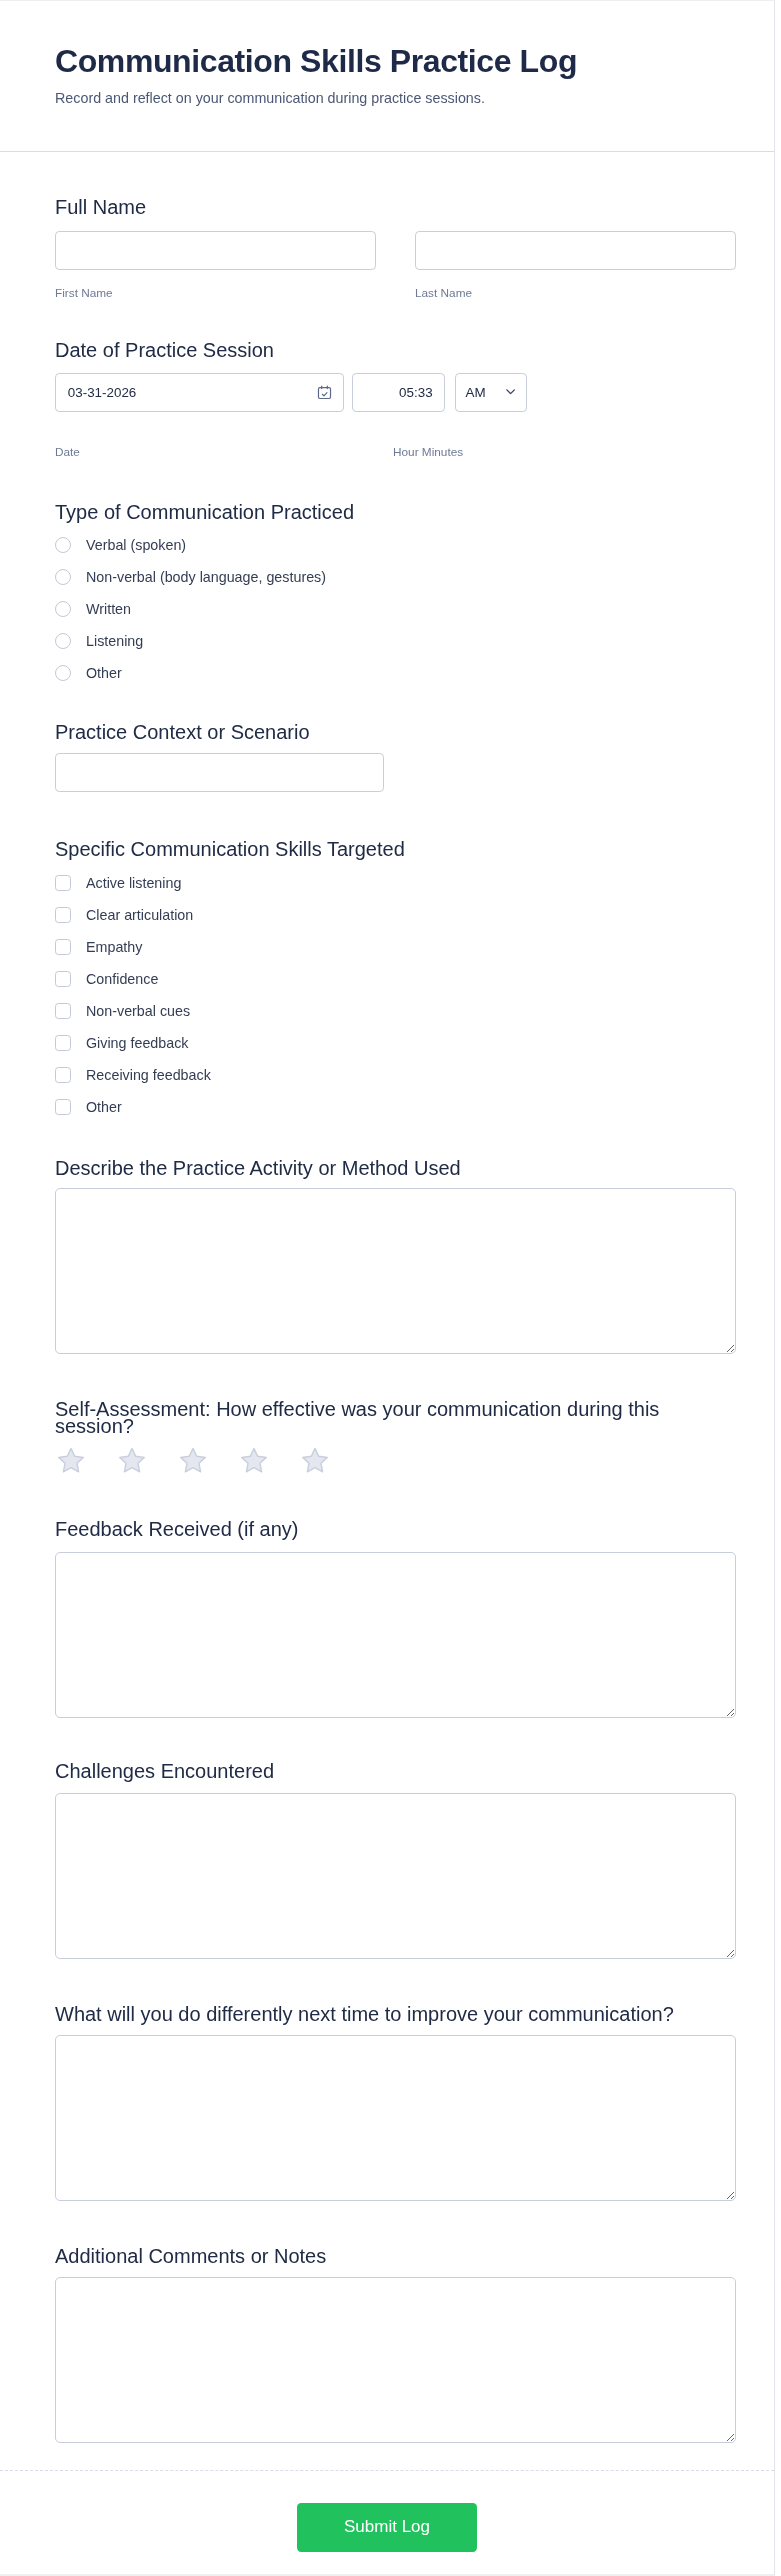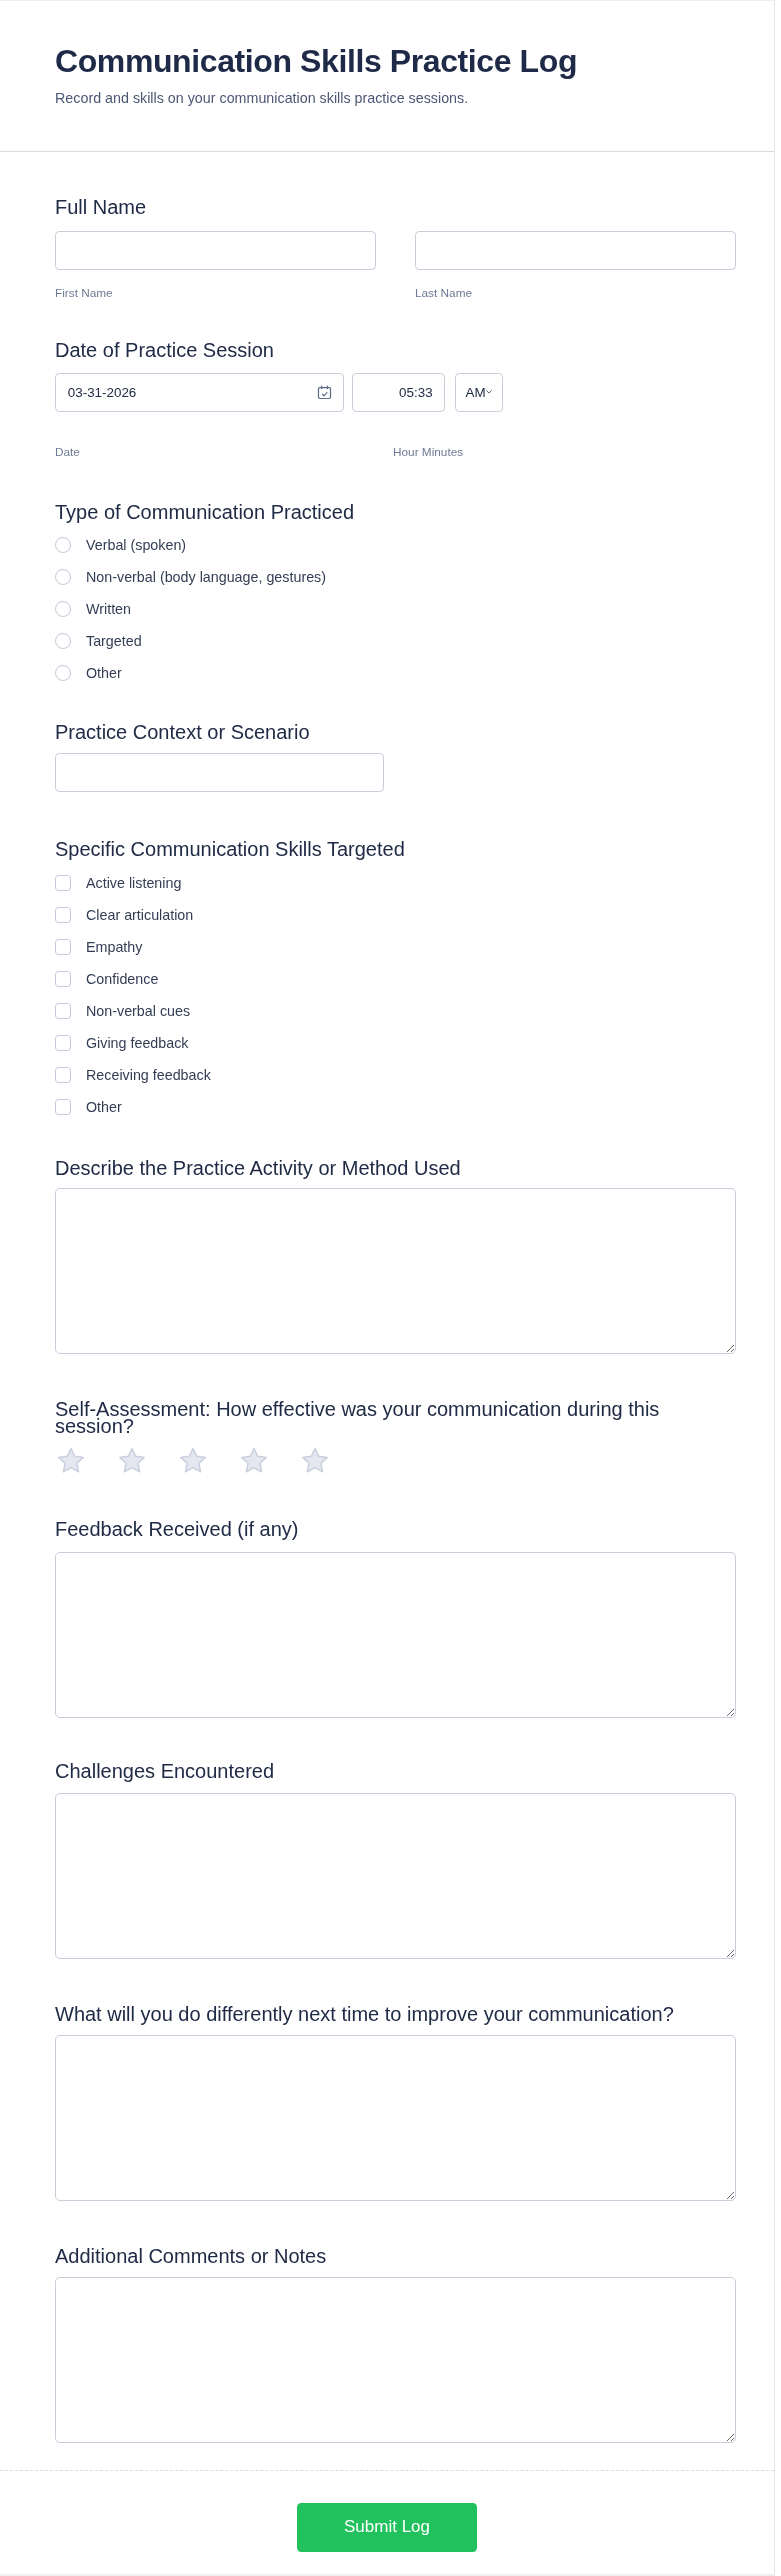--- a/index.html
+++ b/index.html
@@ -40,21 +40,21 @@
   .sublabel { margin-top: 17px; font-size: 11.8px; color: #6e7a94; line-height: 13.4px; }
 
   .name-row { display: flex; gap: 39px; margin-top: 15px; }
   .name-col { flex: 1; }
 
   .date-row { display: flex; gap: 8.4px; margin-top: 13.4px; }
   .date-wrap { position: relative; width: 289px; }
   .cal-icon { position: absolute; right: 11px; top: 11px; pointer-events: auto; cursor: pointer; }
   .time-input { width: 93px; text-align: right; }
   .ampm {
-    margin-left: 0.8px; width: 48px; height: 39px;
+    margin-left: 0.8px; width: 72px; height: 39px;
     border: 0.8px solid #c7cdd9; border-radius: 4.2px; background: #fff;
     display: flex; align-items: center; justify-content: space-between;
     padding: 0 10px; font-size: 13.4px; color: #222c44; cursor: pointer;
   }
   .date-sublabels { display: flex; margin-top: 17px; }
   .date-sub-first { width: 338px; }
 
   .opt-group { margin-top: 8.4px; }
   .opt-row { display: flex; align-items: center; height: 32px; cursor: pointer; }
   .radio {
@@ -86,21 +86,21 @@
     font-family: inherit; cursor: pointer;
   }
 </style>
 </head>
 <body>
 
 <div class="card">
 
   <header>
     <h1>Communication Skills Practice Log</h1>
-    <p class="subtitle">Record and skills on your communication skills practice sessions.</p>
+    <p class="subtitle">Record and reflect on your communication during practice sessions.</p>
   </header>
 
   <div class="header-divider"></div>
 
   <main class="content">
 
     <section style="margin-top:47px">
       <div class="field-label">Full Name</div>
       <div class="name-row">
         <div class="name-col">
@@ -154,21 +154,21 @@
             <span class="opt-text">Non-verbal (body language, gestures)</span>
           </div>
 
           <div class="opt-row">
             <span class="radio"></span>
             <span class="opt-text">Written</span>
           </div>
 
           <div class="opt-row">
             <span class="radio"></span>
-            <span class="opt-text">Targeted</span>
+            <span class="opt-text">Listening</span>
           </div>
 
           <div class="opt-row">
             <span class="radio"></span>
             <span class="opt-text">Other</span>
           </div>
         </div>
     </section>
 
     <section style="margin-top:35px">

